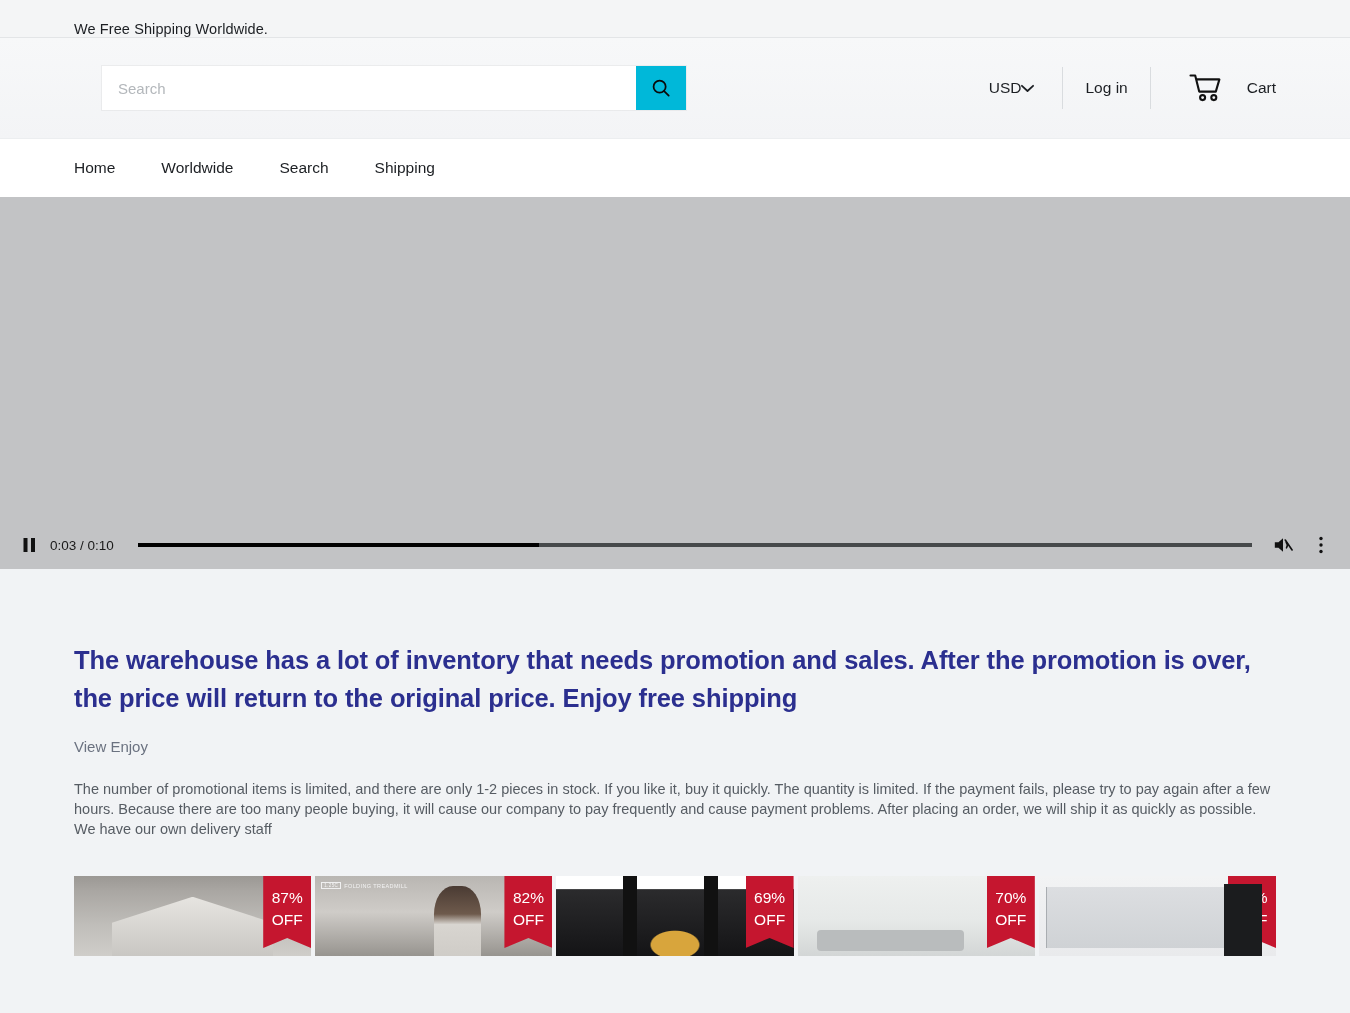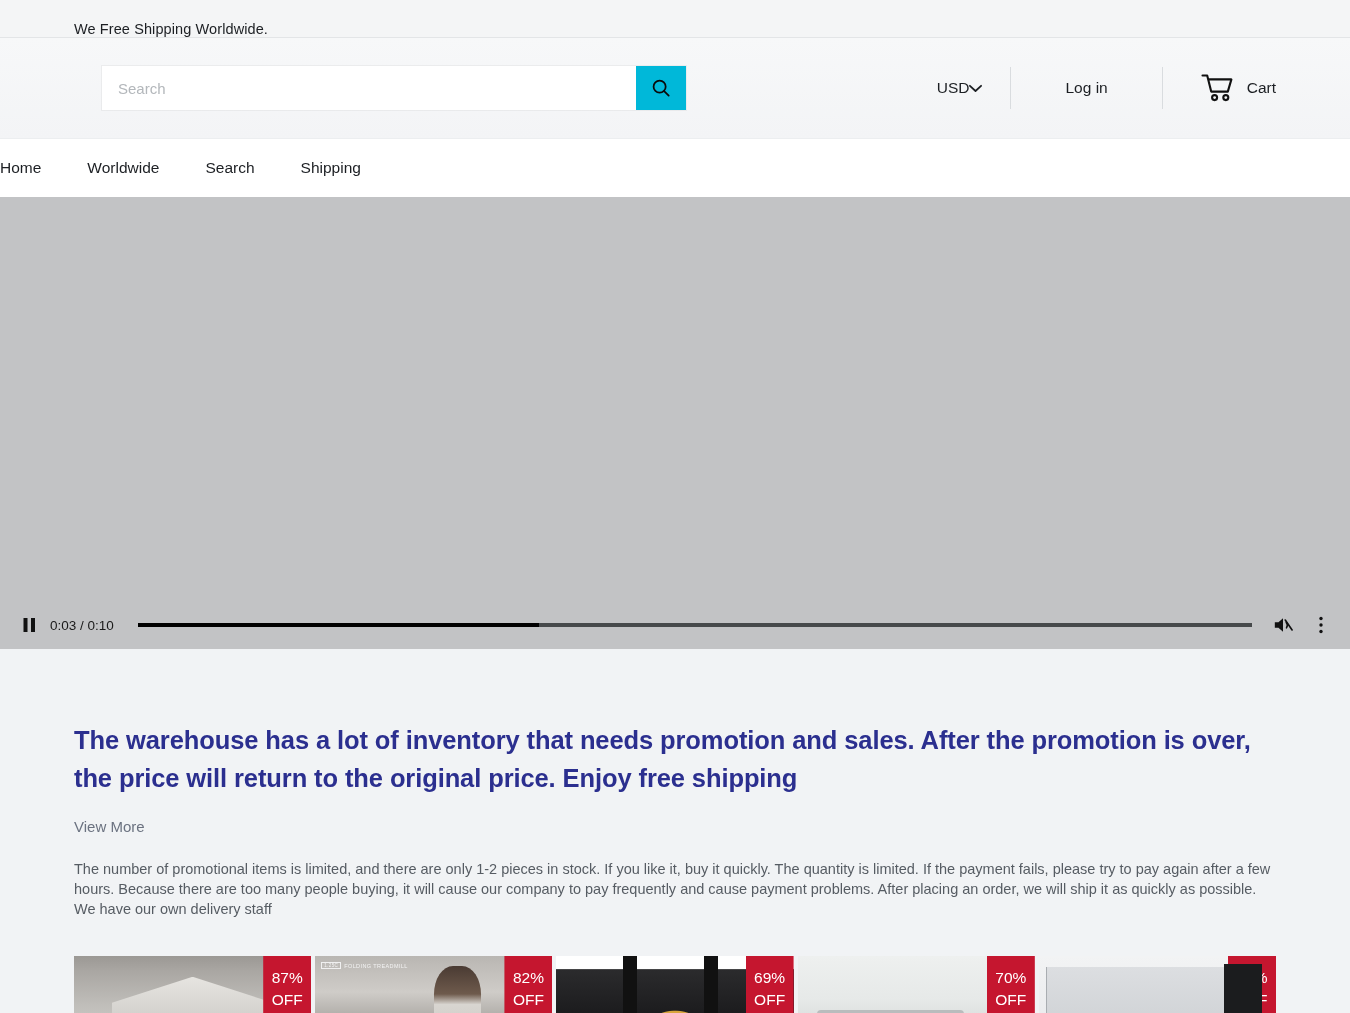--- a/index.html
+++ b/index.html
@@ -89,61 +89,62 @@
     cursor: pointer;
     font-size: 15.5px;
     color: #1c1f23;
   }
   .hdr-divider {
     width: 1px;
     height: 42px;
     background: #d9dcdf;
   }
   .login-link {
-    padding: 0 54px;
+    padding: 0 22px;
     font-size: 15.5px;
     color: #1c1f23;
     text-decoration: none;
     cursor: pointer;
     white-space: nowrap;
   }
   .cart-link {
     display: flex;
     align-items: center;
-    gap: 12px;
+    gap: 24px;
     padding-left: 38px;
     cursor: pointer;
     text-decoration: none;
     color: #1c1f23;
     font-size: 15.5px;
   }
 
   
   .main-nav {
     height: 58px;
     background: #ffffff;
     display: flex;
     align-items: center;
+    padding-left: 74px;
     gap: 0;
   }
   .nav-item {
     font-size: 15.5px;
     color: #1c1f23;
     text-decoration: none;
     padding: 0 23px;
     cursor: pointer;
     white-space: nowrap;
   }
   .nav-item:first-child { padding-left: 0; padding-right: 23px; }
 
   
   .video-hero {
     position: relative;
     width: 1350px;
-    height: 452px;
+    height: 372px;
     background: #c2c3c5;
     overflow: hidden;
   }
   .video-surface { position: absolute; inset: 0; background: #c2c3c5; }
 
   .video-controls {
     position: absolute;
     left: 0; right: 0; bottom: 0;
     height: 48px;
     display: flex;
@@ -406,21 +407,21 @@
         </svg>
       </button>
     </div>
   </div>
 </section>
 
 <section class="promo-section">
 
   <h2 class="promo-heading" style="color: rgb(43, 47, 143);">The warehouse has a lot of inventory that needs promotion and sales. After the promotion is over, the price will return to the original price. Enjoy free shipping</h2>
 
-  <a class="view-more-link">View More</a>
+  <a class="view-more-link">View Enjoy</a>
 
   <p class="promo-body">The number of promotional items is limited, and there are only 1-2 pieces in stock. If you like it, buy it quickly. The quantity is limited. If the payment fails, please try to pay again after a few hours. Because there are too many people buying, it will cause our company to pay frequently and cause payment problems. After placing an order, we will ship it as quickly as possible. We have our own delivery staff</p>
 
   <div class="product-strip">
 
     <div class="product-card">
       <div class="product-thumb thumb-carport"></div>
       <div class="discount-badge" style="background: rgb(197, 22, 47);">
         <span class="badge-pct">87%</span>
         <span class="badge-off">OFF</span>

